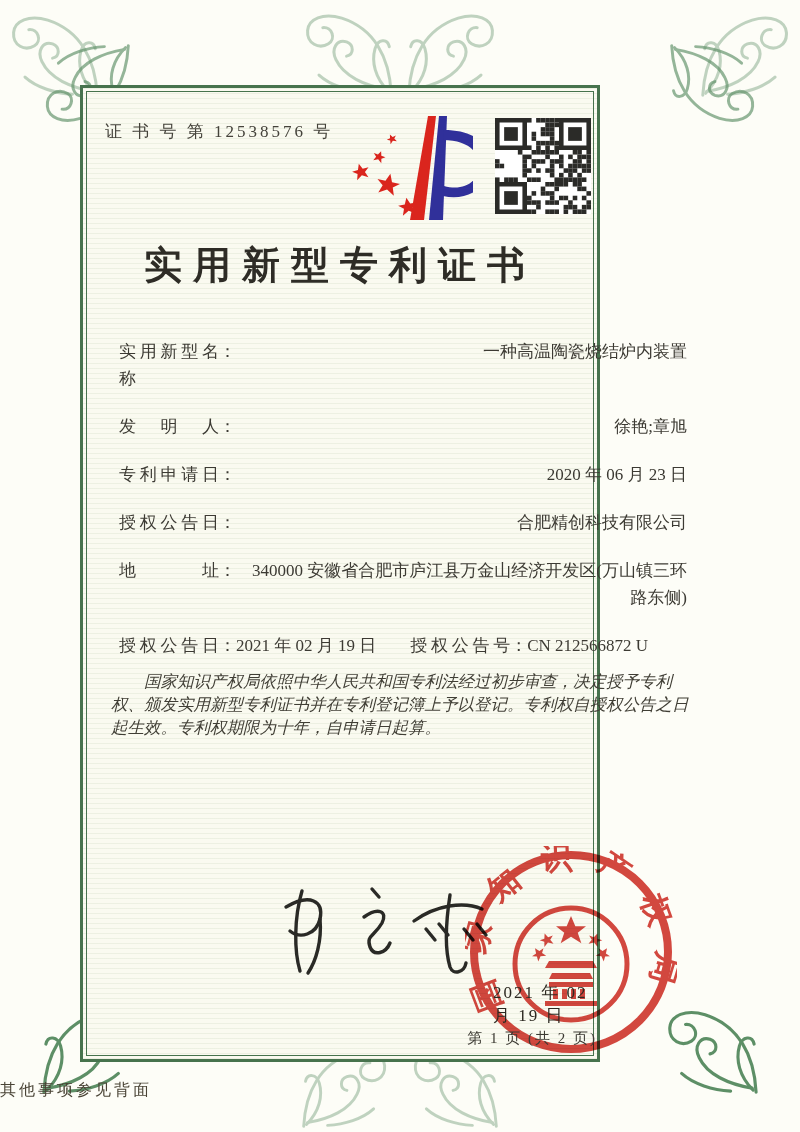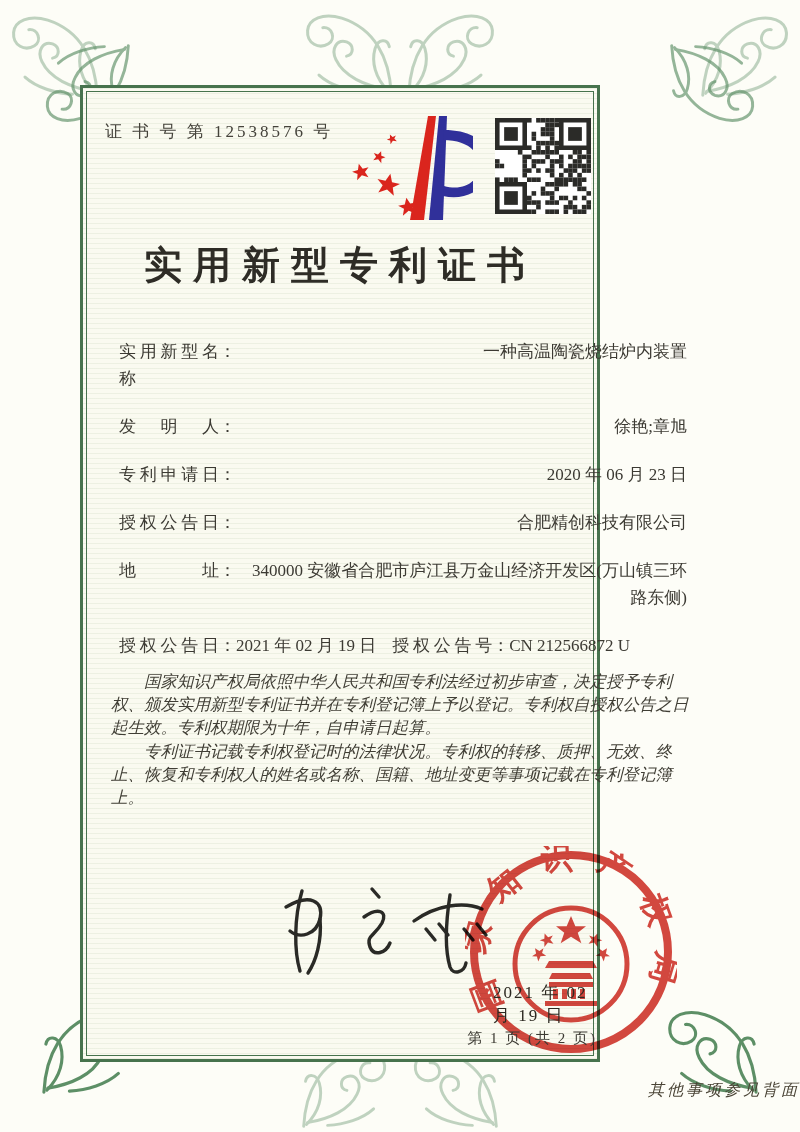--- a/index.html
+++ b/index.html
@@ -28,31 +28,31 @@
   .qr{position:absolute;right:6px;top:30px;}
   .title{
     position:absolute;left:0;right:0;top:152px;text-align:center;
     font-size:38px;font-weight:bold;letter-spacing:11px;color:#2e2c26;margin:0;
   }
   .fields{position:absolute;left:28px;top:250px;width:592px;font-size:17px;}
   .frow{margin-bottom:21px;line-height:27px;}
   .flabel{display:inline-block;width:100px;text-align:justify;text-align-last:justify;vertical-align:top;margin-left:8px;}
   .fcolon{vertical-align:top;}
   .fvalue{display:inline-block;width:445px;vertical-align:top;margin-left:6px;text-align:right;}
-  .grant .flabel2{margin-left:16px;}
+  .grant .flabel2{margin-left:34px;}
   .paras{position:absolute;left:28px;top:582px;width:590px;font-size:16.5px;line-height:23px;
          font-style:italic;color:#403e35;}
   .paras p{margin:0 0 1px 0;text-indent:2em;}
   .signoff{position:absolute;left:32px;top:826px;font-size:19px;line-height:40px;color:#333128;}
   .signature{position:absolute;left:185px;top:785px;}
   .seal{position:absolute;left:382px;top:758px;width:212px;height:212px;mix-blend-mode:multiply;opacity:.9;}
   .seal-date{position:absolute;left:410px;top:893px;font-size:17px;letter-spacing:2px;color:#2c2921;}
   .page-num{position:absolute;left:0;right:0;top:941px;text-align:right;font-size:15px;letter-spacing:2px;color:#3c3a33;}
-  .back-note{position:absolute;left:0;right:0;top:1080px;text-align:right;font-size:16px;
-             font-style:italic;letter-spacing:3px;color:#4a4436;}
+  .back-note{position:absolute;left:0;right:0;top:1080px;text-align:left;font-size:16px;
+             letter-spacing:3px;color:#4a4436;}
 </style>
 </head>
 <body>
 
 <div class="page">
 
   <svg width="0" height="0" style="position:absolute">
     <defs>
       <path id="star" d="M0,-10 L2.9,-3.1 10,-3.1 4.5,1.2 6.9,8.1 0,3.9 -6.9,8.1 -4.5,1.2 -10,-3.1 -2.9,-3.1 Z"></path>
       <g id="flo" fill="none" stroke="currentColor" stroke-width="3.2" stroke-linecap="round">
@@ -291,21 +291,20 @@
       <div class="frow">
         <span class="flabel">地址</span><span class="fcolon">：</span><span class="fvalue">340000 安徽省合肥市庐江县万金山经济开发区(万山镇三环路东侧)</span>
       </div>
       <div class="frow grant">
         <span class="flabel">授权公告日</span><span class="fcolon">：</span><span>2021 年 02 月 19 日</span><span class="flabel flabel2">授权公告号</span><span class="fcolon">：</span><span>CN 212566872 U</span>
       </div>
     </div>
 
     <div class="paras">
       <p>国家知识产权局依照中华人民共和国专利法经过初步审查，决定授予专利权、颁发实用新型专利证书并在专利登记簿上予以登记。专利权自授权公告之日起生效。专利权期限为十年，自申请日起算。</p>
-      <p>专利证书记载专利权登记时的法律状况。专利权的转移、质押、无效、终止、恢复和专利权人的姓名或名称、国籍、地址变更等事项记载在专利登记簿上。</p>
     </div>
 
 
     <svg class="signature" width="230" height="110" viewBox="0 0 230 110">
       <g fill="none" stroke="#2a2a26" stroke-width="3.4" stroke-linecap="round" stroke-linejoin="round">
         <path d="M34,18 C26,45 26,78 32,98"></path>
         <path d="M18,34 C42,20 56,28 52,46 C48,62 32,66 22,58"></path>
         <path d="M52,46 C54,68 48,88 40,100"></path>
         <path d="M104,16 l7,8"></path>
         <path d="M96,44 C110,34 120,38 114,50 C106,64 98,62 102,74 C106,84 118,80 122,70"></path>

